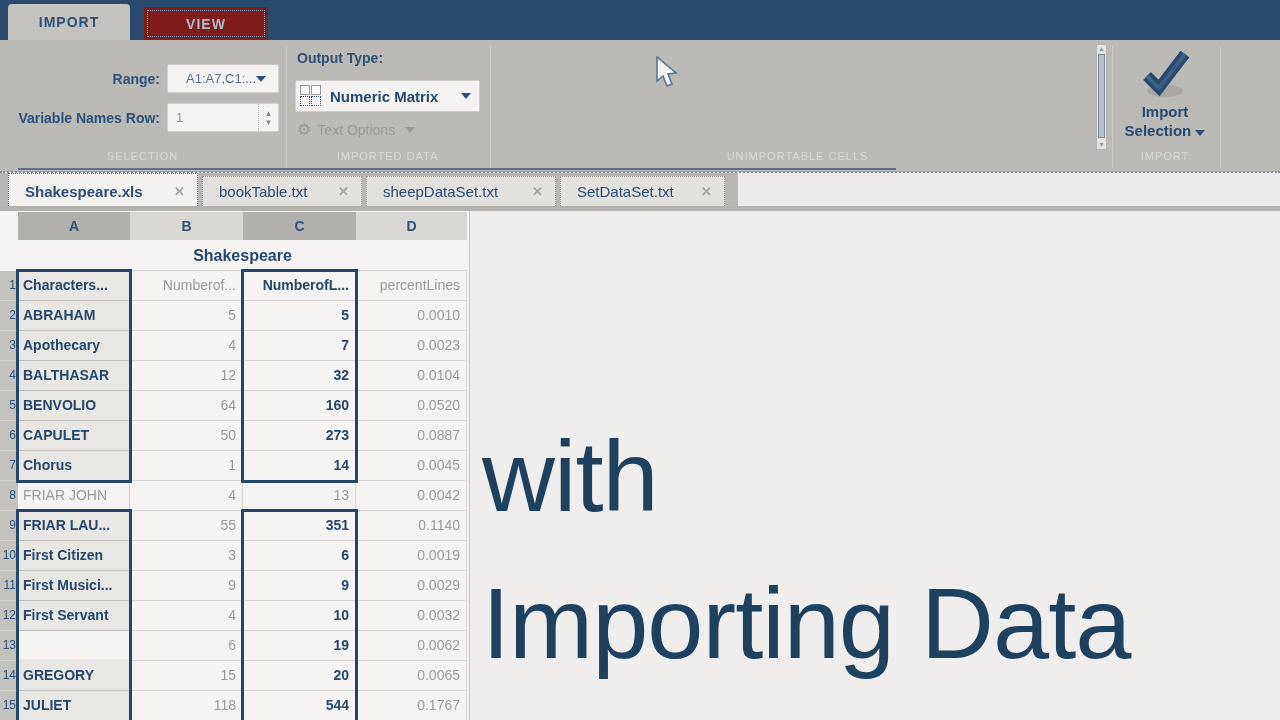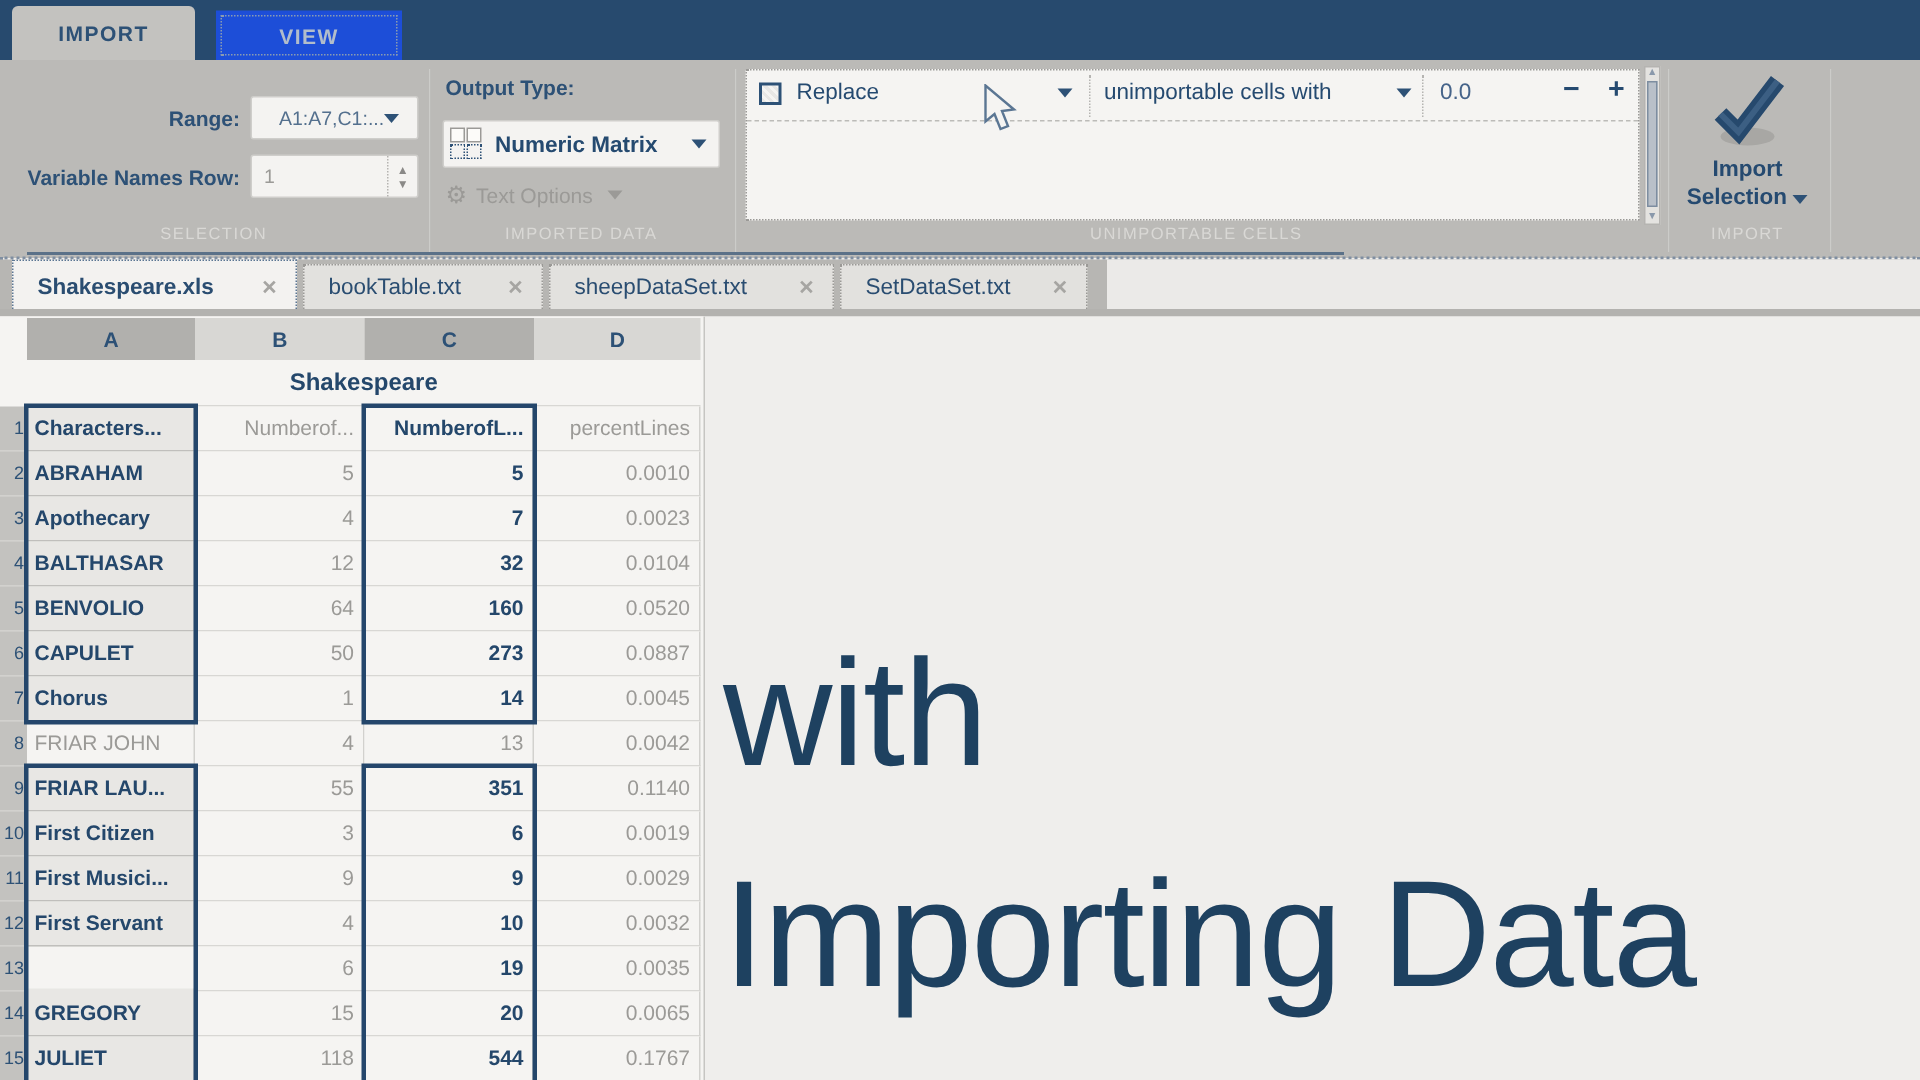--- a/index.html
+++ b/index.html
@@ -5,21 +5,21 @@
   * { margin:0; padding:0; box-sizing:border-box; }
   html,body { width:1280px; height:720px; overflow:hidden; }
   body { font-family:"Liberation Sans", sans-serif; position:relative; background:#efeeec; }
   .abs { position:absolute; }
 
   
   #topband { left:0; top:0; width:1280px; height:40px; background:#274a6e; }
   .ribbon-tab { position:absolute; top:4px; height:36px; display:flex; align-items:center; justify-content:center;
                 font-size:14px; font-weight:bold; letter-spacing:1px; cursor:default; }
   #tab-import { left:8px; width:122px; background:#c3c2bf; color:#2d5176; border-radius:4px 4px 0 0; }
-  #tab-view { left:144px; width:124px; top:7px; height:33px; background:#1d4ed8; color:#b2bdcb;
+  #tab-view { left:144px; width:124px; top:7px; height:33px; background:#7f1d1d; color:#b2bdcb;
               outline:1px dotted #8a9bb1; outline-offset:-4px; }
 
   
   #ribbon { left:0; top:40px; width:1280px; height:132px; background:#bbbab7; }
   .vsep { position:absolute; top:6px; height:122px; width:1px; background:#a3a29f; border-right:1px solid #ccccc9; }
   .section-label { position:absolute; top:110px; font-size:11px; letter-spacing:1px; color:#d9d8d5; text-align:center; }
   .rlabel { color:#2d5176; font-size:14px; font-weight:bold; white-space:nowrap; }
   .field { background:#f4f3f1; border:1px solid #cfcecb; border-radius:2px; display:flex; align-items:center; }
   .chev { width:0; height:0; border-left:5px solid transparent; border-right:5px solid transparent; border-top:6px solid #2d5176; }
   .chev.gray { border-top-color:#9b9a97; }
@@ -134,34 +134,20 @@
   </div>
   <div class="abs" style="left:297px;top:80px;display:flex;align-items:center;">
     <span id="gear-icon">⚙</span>
     <span class="graytext" style="font-size:14px;margin-right:10px;">Text Options</span>
     <span class="chev gray"></span>
   </div>
   <div class="section-label" style="left:290px;width:195px;">IMPORTED DATA</div>
 
   <div class="vsep" style="left:490px;"></div>
 
-  <div class="abs" id="unimp-panel">
-    <div id="unimp-row">
-      <div class="abs" style="left:8px;top:8px;" id="replace-checkbox"></div>
-      <div class="abs" style="left:33px;top:6px;font-size:15px;color:#254a70;">Replace</div>
-      <span class="chev abs" style="left:207px;top:12px;"></span>
-      <div class="psep" style="left:228px;"></div>
-      <div class="abs" style="left:238px;top:6px;font-size:15px;color:#254a70;">unimportable cells with</div>
-      <span class="chev abs" style="left:433px;top:12px;"></span>
-      <div class="psep" style="left:450px;"></div>
-      <div class="abs" style="left:462px;top:6px;font-size:15px;color:#46648a;">0.0</div>
-      <div class="abs" style="left:544px;top:2px;font-size:19px;font-weight:bold;color:#254a70;">−</div>
-      <div class="abs" style="left:574px;top:2px;font-size:19px;font-weight:bold;color:#254a70;">+</div>
-    </div>
-  </div>
 
   <div class="abs" id="ribbon-scroll">
     <span class="tinyarrow" style="top:0;">▲</span>
     <span class="thumb"></span>
     <span class="tinyarrow" style="bottom:0;">▼</span>
   </div>
   <div class="section-label" style="left:500px;width:595px;">UNIMPORTABLE CELLS</div>
 
   <div class="vsep" style="left:1112px;"></div>
 
@@ -300,21 +286,21 @@
           <div class="cell name selname" style="left: 18px; width: 112px;">First Servant</div>
           <div class="cell num dim" style="left: 130px; width: 113px;">4</div>
           <div class="cell num selnum" style="left: 243px; width: 113px;">10</div>
           <div class="cell num dim" style="left: 356px; width: 111px;">0.0032</div>
         </div>
         <div class="grid-row" style="top: 420px;">
           <div class="gut">13</div>
           <div class="cell name selname" style="left: 18px; width: 112px; margin-top: 28px;">First Watch...</div>
           <div class="cell num dim" style="left: 130px; width: 113px;">6</div>
           <div class="cell num selnum" style="left: 243px; width: 113px;">19</div>
-          <div class="cell num dim" style="left: 356px; width: 111px;">0.0035</div>
+          <div class="cell num dim" style="left: 356px; width: 111px;">0.0062</div>
         </div>
         <div class="grid-row" style="top: 450px;">
           <div class="gut">14</div>
           <div class="cell name selname" style="left: 18px; width: 112px;">GREGORY</div>
           <div class="cell num dim" style="left: 130px; width: 113px;">15</div>
           <div class="cell num selnum" style="left: 243px; width: 113px;">20</div>
           <div class="cell num dim" style="left: 356px; width: 111px;">0.0065</div>
         </div>
         <div class="grid-row" style="top: 480px;">
           <div class="gut">15</div>

